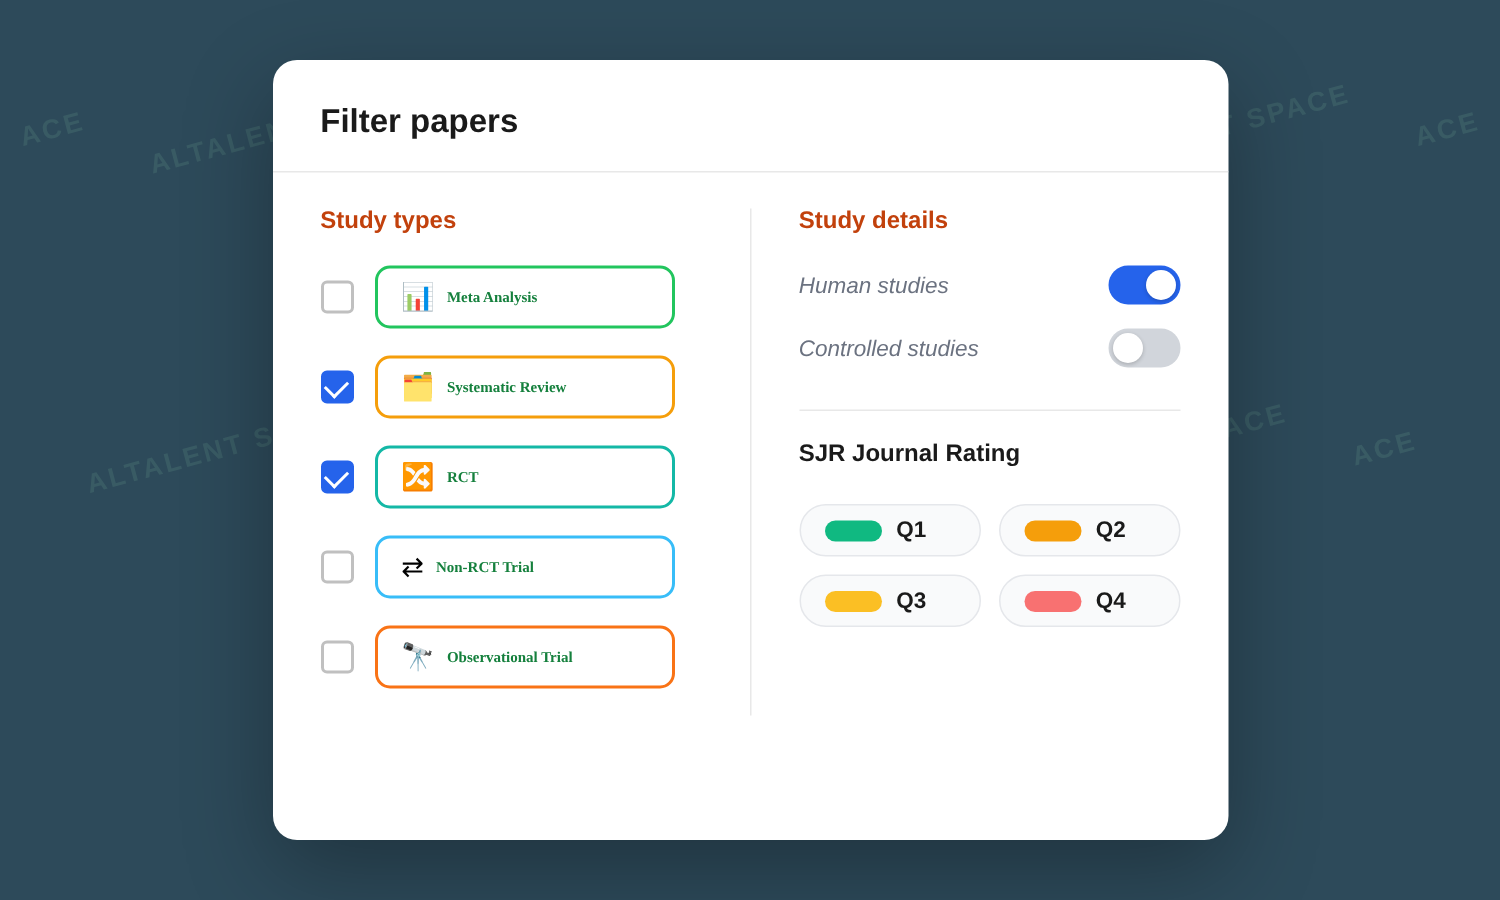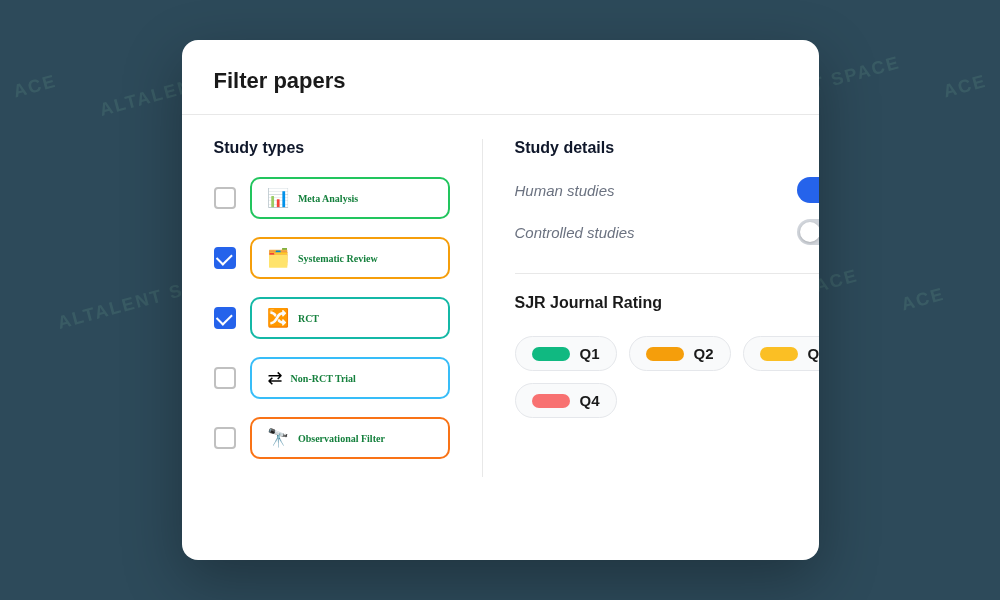--- a/index.html
+++ b/index.html
@@ -70,21 +70,21 @@
 
     
     .left-col {
       flex: 1;
       padding-right: 32px;
     }
 
     .section-title {
       font-size: 16px;
       font-weight: 600;
-      color: #0f172a;
+      color: #c2410c;
       margin-bottom: 20px;
     }
 
     .study-item {
       display: flex;
       align-items: center;
       gap: 14px;
       margin-bottom: 18px;
     }
 
@@ -202,21 +202,21 @@
 
     .sjr-title {
       font-size: 16px;
       font-weight: 700;
       color: #1a1a1a;
       margin-bottom: 24px;
     }
 
     .sjr-grid {
       display: grid;
-      grid-template-columns: 1fr 1fr 1fr;
+      grid-template-columns: 1fr 1fr;
       gap: 12px;
     }
 
     .sjr-item {
       display: flex;
       align-items: center;
       gap: 10px;
       background: #f9fafb;
       border: 1px solid #e5e7eb;
       border-radius: 24px;
@@ -302,21 +302,21 @@
         <div class="study-badge blue-light">
           <span class="badge-icon">⇄</span>
           <span class="study-badge-label">Non-RCT Trial</span>
         </div>
       </div>
 
       <div class="study-item">
         <div class="checkbox"></div>
         <div class="study-badge orange">
           <span class="badge-icon">🔭</span>
-          <span class="study-badge-label">Observational Filter</span>
+          <span class="study-badge-label">Observational Trial</span>
         </div>
       </div>
 
     </div>
 
     <div class="right-col">
       <div class="study-details-section">
         <div class="section-title">Study details</div>
 
         <div class="detail-row">

